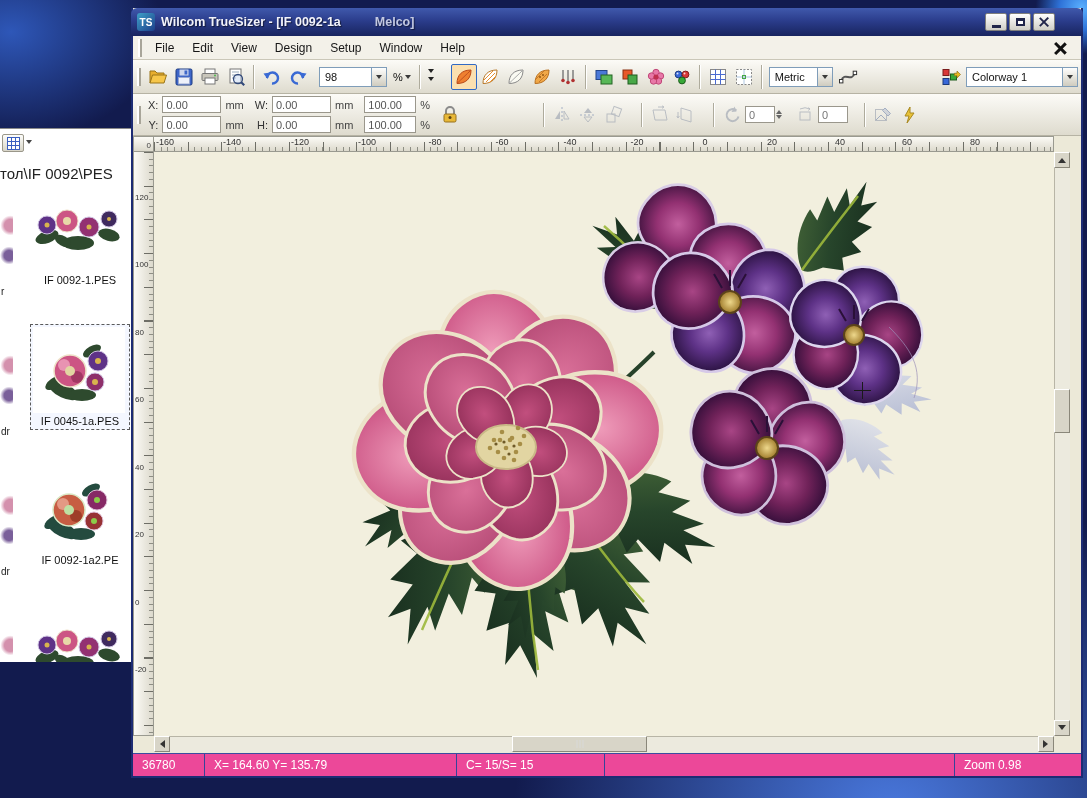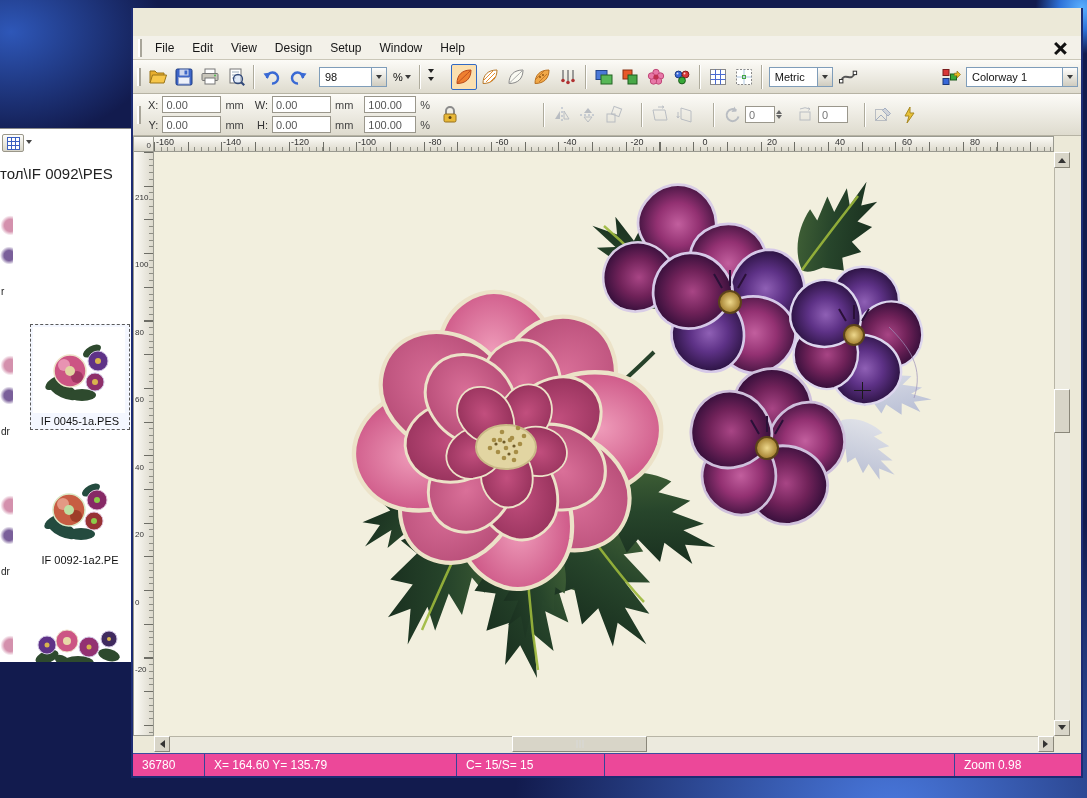--- a/index.html
+++ b/index.html
@@ -191,20 +191,28 @@
     <div class="folder-path">тол\IF 0092\PES</div>
 
     <div class="edge-sliver" style="top:62px"></div>
     <div class="edge-sliver" style="top:202px"></div>
     <div class="edge-sliver" style="top:342px"></div>
     <div class="edge-sliver" style="top:482px"></div>
     <span class="edge-label" style="top:157px">r</span>
     <span class="edge-label" style="top:297px">dr</span>
     <span class="edge-label" style="top:437px">dr</span>
 
+    <div class="thumb-item" style="top:55px">
+      <div class="thumb-img">
+          <svg viewBox="0 0 90 56">
+            <use href="#th-row"></use>
+          </svg>
+        </div>
+      <div class="thumb-cap">IF 0092-1.PES</div>
+    </div>
     <div class="thumb-item sel" style="top:195px">
       <div class="thumb-img">
           <svg viewBox="0 0 90 70">
             <use href="#th-cluster"></use>
           </svg>
         </div>
       <div class="thumb-cap">IF 0045-1a.PES</div>
     </div>
     <div class="thumb-item purple-shift" style="top:335px">
       <div class="thumb-img">
@@ -219,20 +227,36 @@
           <svg viewBox="0 0 90 56">
             <use href="#th-row"></use>
           </svg>
         </div>
       <div class="thumb-cap"></div>
     </div>
   </div>
 
   <div class="app-window">
 
+    <div class="titlebar">
+      <span class="app-icon">TS</span>
+      <span class="title-text">Wilcom TrueSizer - [IF 0092-1a</span>
+      <span class="title-suffix">Melco]</span>
+      <div class="win-btns">
+        <div class="win-btn">
+            <span class="glyph-min"></span>
+          </div>
+        <div class="win-btn">
+            <span class="glyph-restore"></span>
+          </div>
+        <div class="win-btn">
+            <span class="glyph-close"></span>
+          </div>
+      </div>
+    </div>
 
     <div class="menubar">
       <span class="drag-handle"></span>
       <span class="menu-item">File</span>
       <span class="menu-item">Edit</span>
       <span class="menu-item">View</span>
       <span class="menu-item">Design</span>
       <span class="menu-item">Setup</span>
       <span class="menu-item">Window</span>
       <span class="menu-item">Help</span>
@@ -524,21 +548,21 @@
         <span style="left:348px">-60</span>
         <span style="left:416px">-40</span>
         <span style="left:483px">-20</span>
         <span style="left:551px">0</span>
         <span style="left:618px">20</span>
         <span style="left:686px">40</span>
         <span style="left:753px">60</span>
         <span style="left:821px">80</span>
       </div>
       <div class="ruler-left">
-        <span style="top:45px">210</span>
+        <span style="top:45px">120</span>
         <span style="top:112px">100</span>
         <span style="top:180px">80</span>
         <span style="top:247px">60</span>
         <span style="top:315px">40</span>
         <span style="top:382px">20</span>
         <span style="top:450px">0</span>
         <span style="top:517px">-20</span>
       </div>
 
       <div class="canvas">

